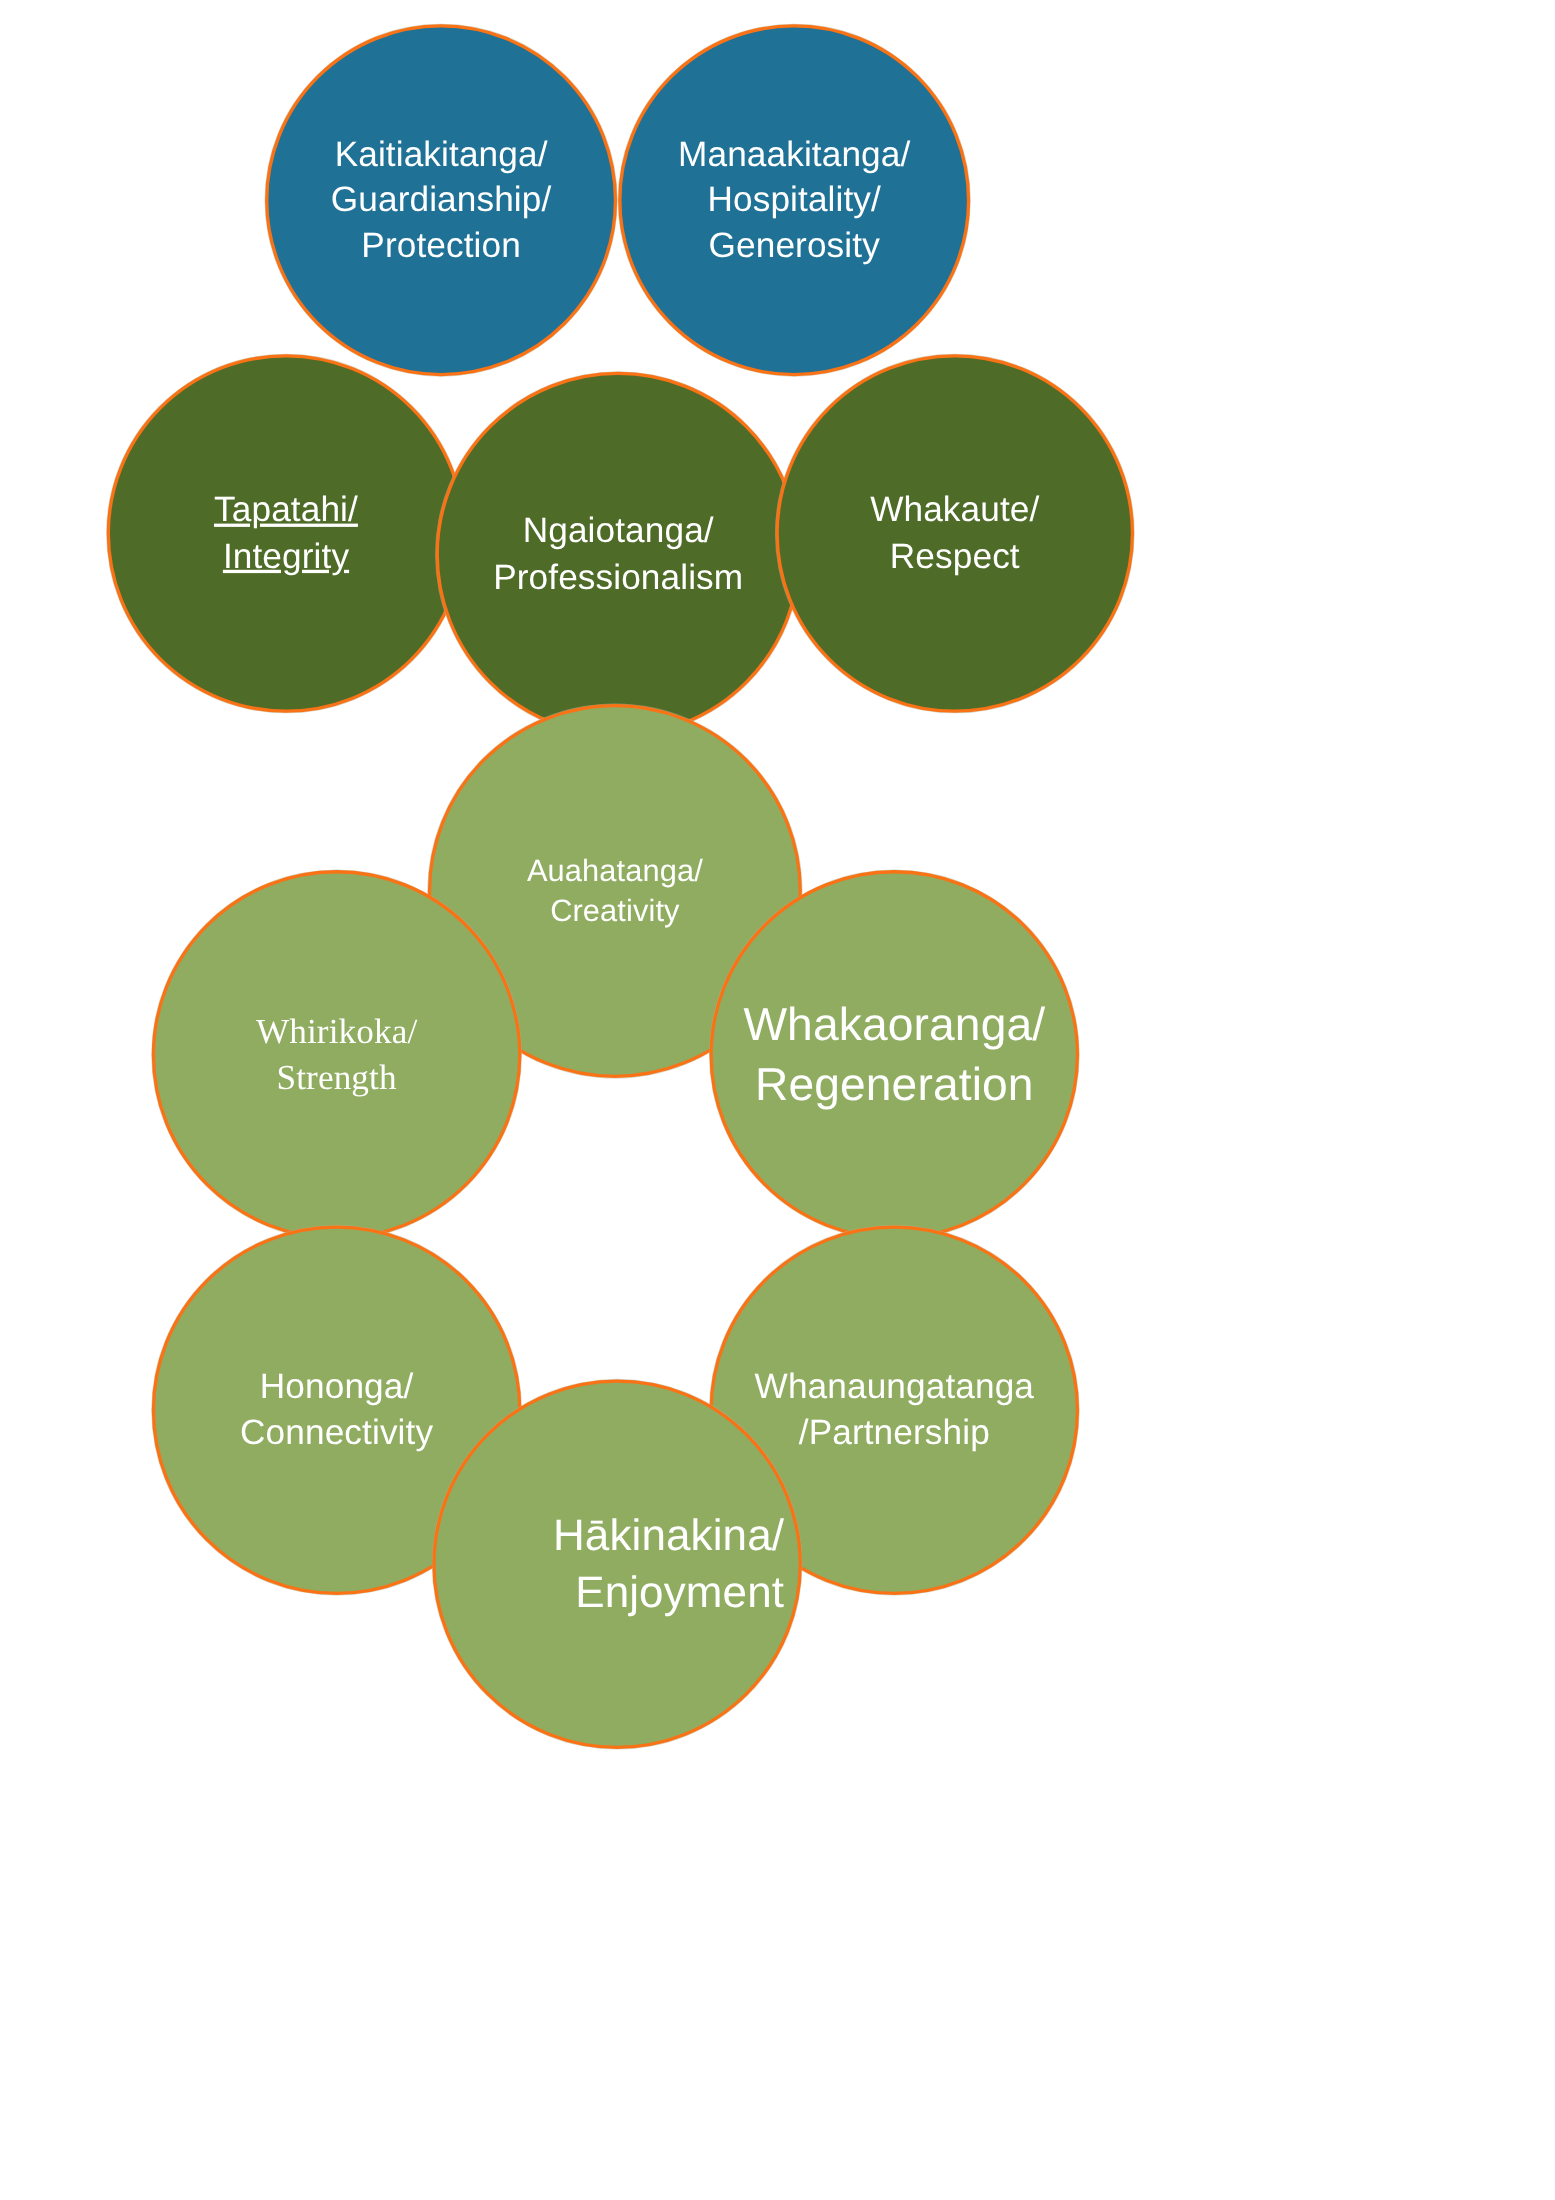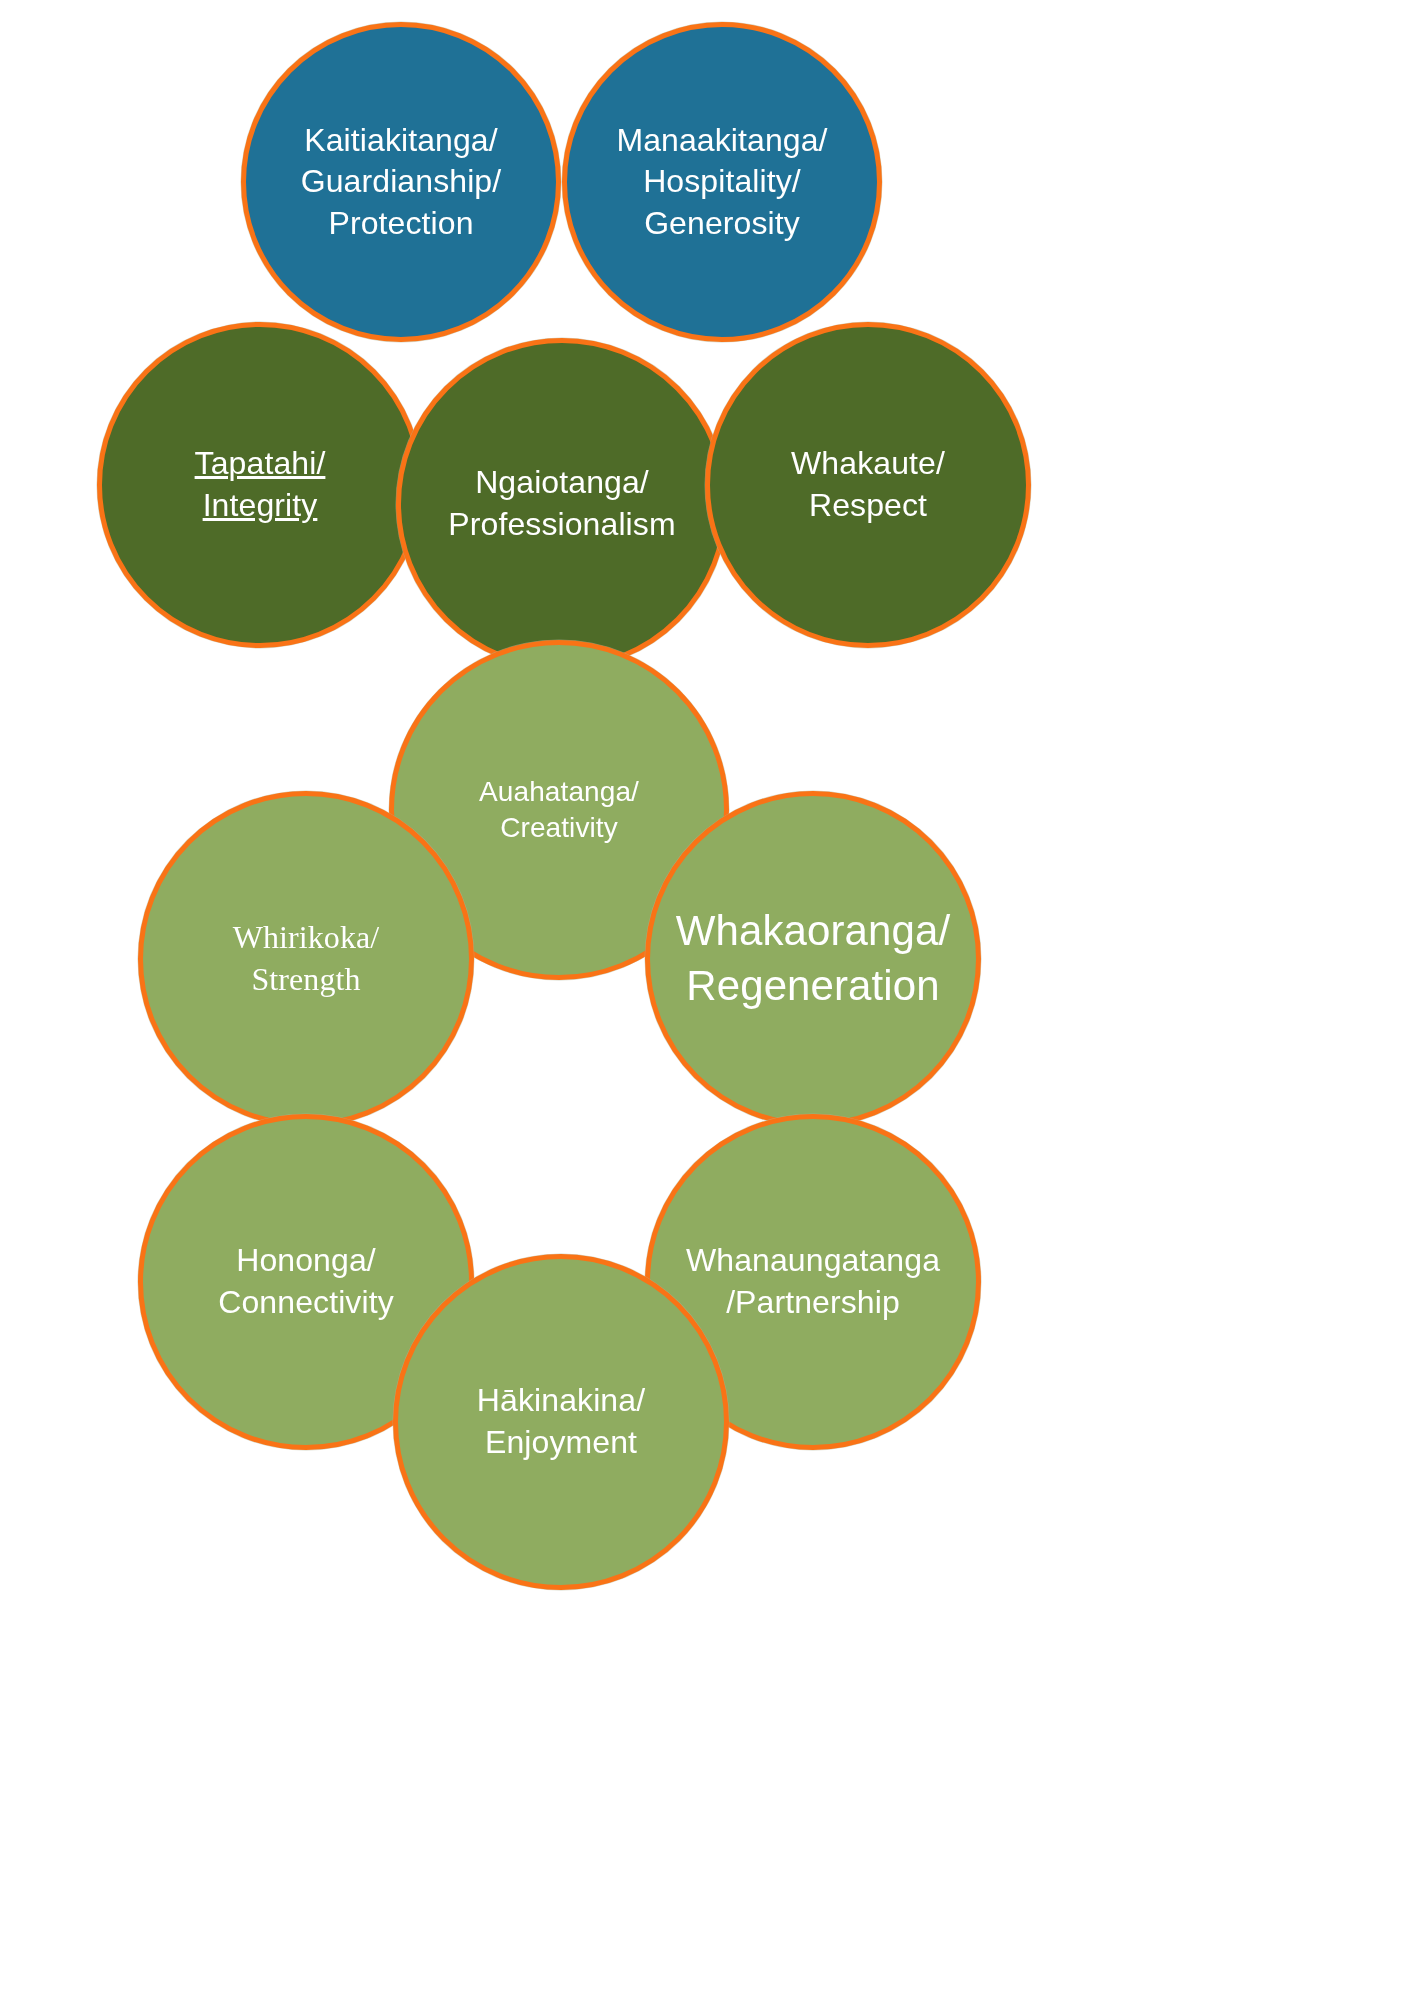--- a/index.html
+++ b/index.html
@@ -22,21 +22,21 @@
   }
   .circle {
     position: absolute;
     border-radius: 50%;
     box-sizing: border-box;
     display: flex;
     align-items: center;
     justify-content: center;
     text-align: center;
     color: #ffffff;
-    border: 5px solid #f97316;
+    border: 3px solid #f97316;
     box-shadow: 0 0 0 0.5px rgba(180,180,150,0.55);
   }
   .circle .label {
     display: block;
     width: 92%;
     line-height: 1.30;
     letter-spacing: 0.1px;
     font-weight: 400;
     white-space: pre-line;
     text-rendering: optimizeLegibility;
@@ -96,18 +96,18 @@
   <div class="circle c-light" style="left:138px; top:1114px; width:336px; height:336px; font-size:32px;">
     <span class="label">Hononga/
 Connectivity</span>
   </div>
 
   <div class="circle c-light" style="left:645px; top:1114px; width:336px; height:336px; font-size:32px;">
     <span class="label">Whanaungatanga
 /Partnership</span>
   </div>
 
-  <div class="circle c-light" style="left:393px; top:1254px; width:336px; height:336px; font-size:32px;">
+  <div class="circle c-light" style="left:393px; top:1254px; width:336px; height:336px; font-size:40px;text-align:right;">
     <span class="label">Hākinakina/
 Enjoyment</span>
   </div>
 
 </div>
 
 </body></html>

